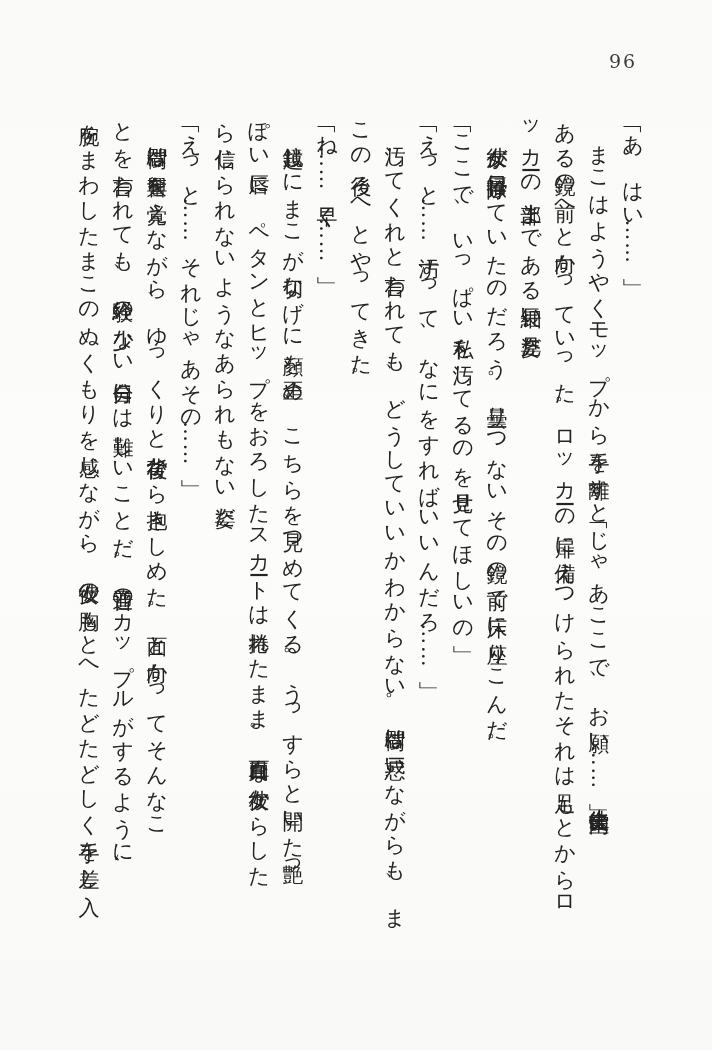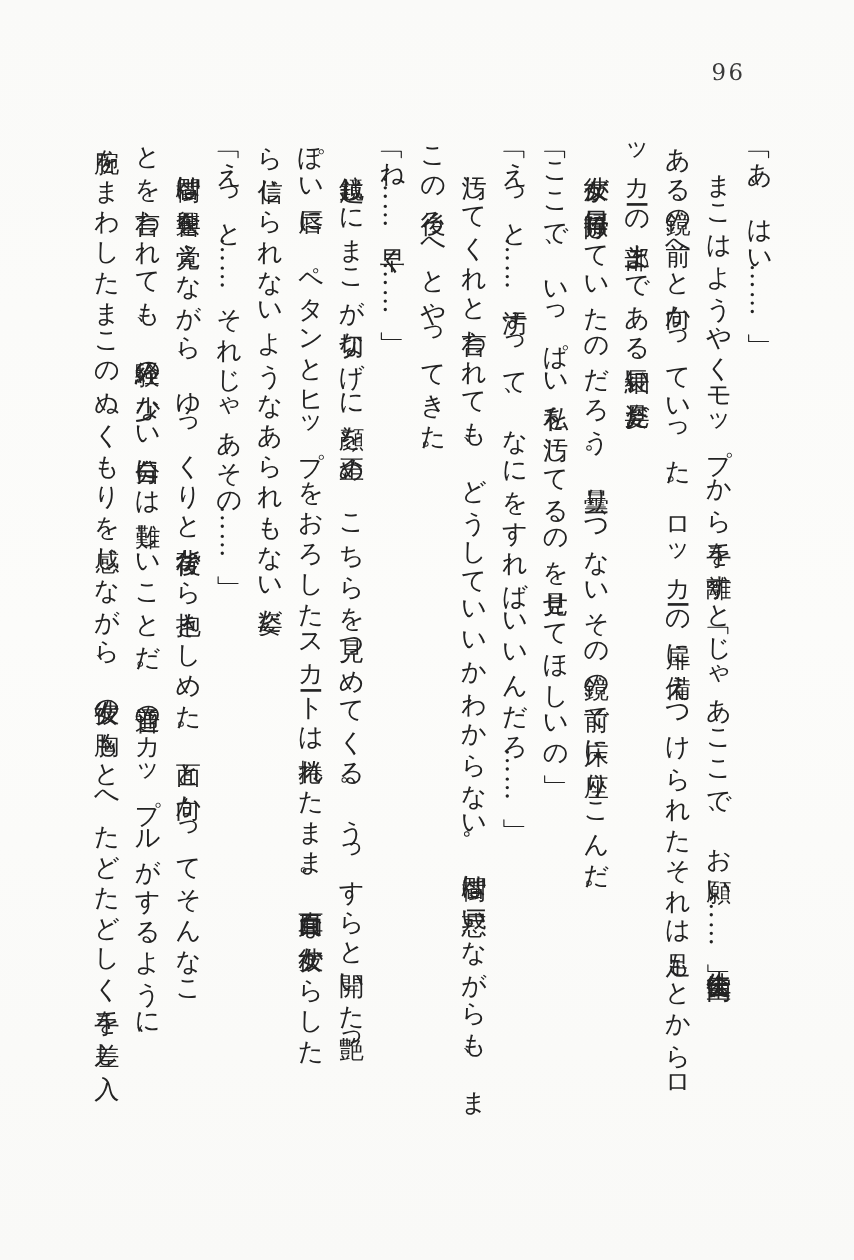--- a/index.html
+++ b/index.html
@@ -44,21 +44,21 @@
     margin: 0;
   }
   .indent-0  { padding-top: 0; }
   .indent-05 { padding-top: 11px; }
   .indent-1  { padding-top: 22px; }
 </style>
 </head>
 <body>
 
 <div class="book-page" style="background-color: rgb(251, 251, 249);">
-  <div class="page-number" style="color: rgb(58, 58, 58);">96</div>
+  <div class="page-number" style="color: rgb(58, 58, 58); margin-left: 16px;">96</div>
   <div class="text-block" id="text-block" style="color: rgb(35, 35, 35);">
       <div class="tcol indent-05">「あ、はい……」</div>
       <div class="tcol indent-1">まこはようやくモップから手を離すと「じゃあここで、お願い……」生徒会室内に</div>
       <div class="tcol indent-0">ある鏡の前へと向かっていった。ロッカーの扉に備えつけられたそれは足もとからロ</div>
       <div class="tcol indent-0">ッカーの上部まである長細い姿見だ。</div>
       <div class="tcol indent-1">彼女が毎日掃除していたのだろう。曇り一つないその鏡の前で床に座りこんだ。</div>
       <div class="tcol indent-05">「ここで、いっぱい私を汚してるのを見せてほしいの」</div>
       <div class="tcol indent-05">「えっと……汚すって、なにをすればいいんだろ……」</div>
       <div class="tcol indent-1">汚してくれと言われても、どうしていいかわからない。智樹は戸惑いながらも、ま</div>
       <div class="tcol indent-0">この後ろへとやってきた。</div>

